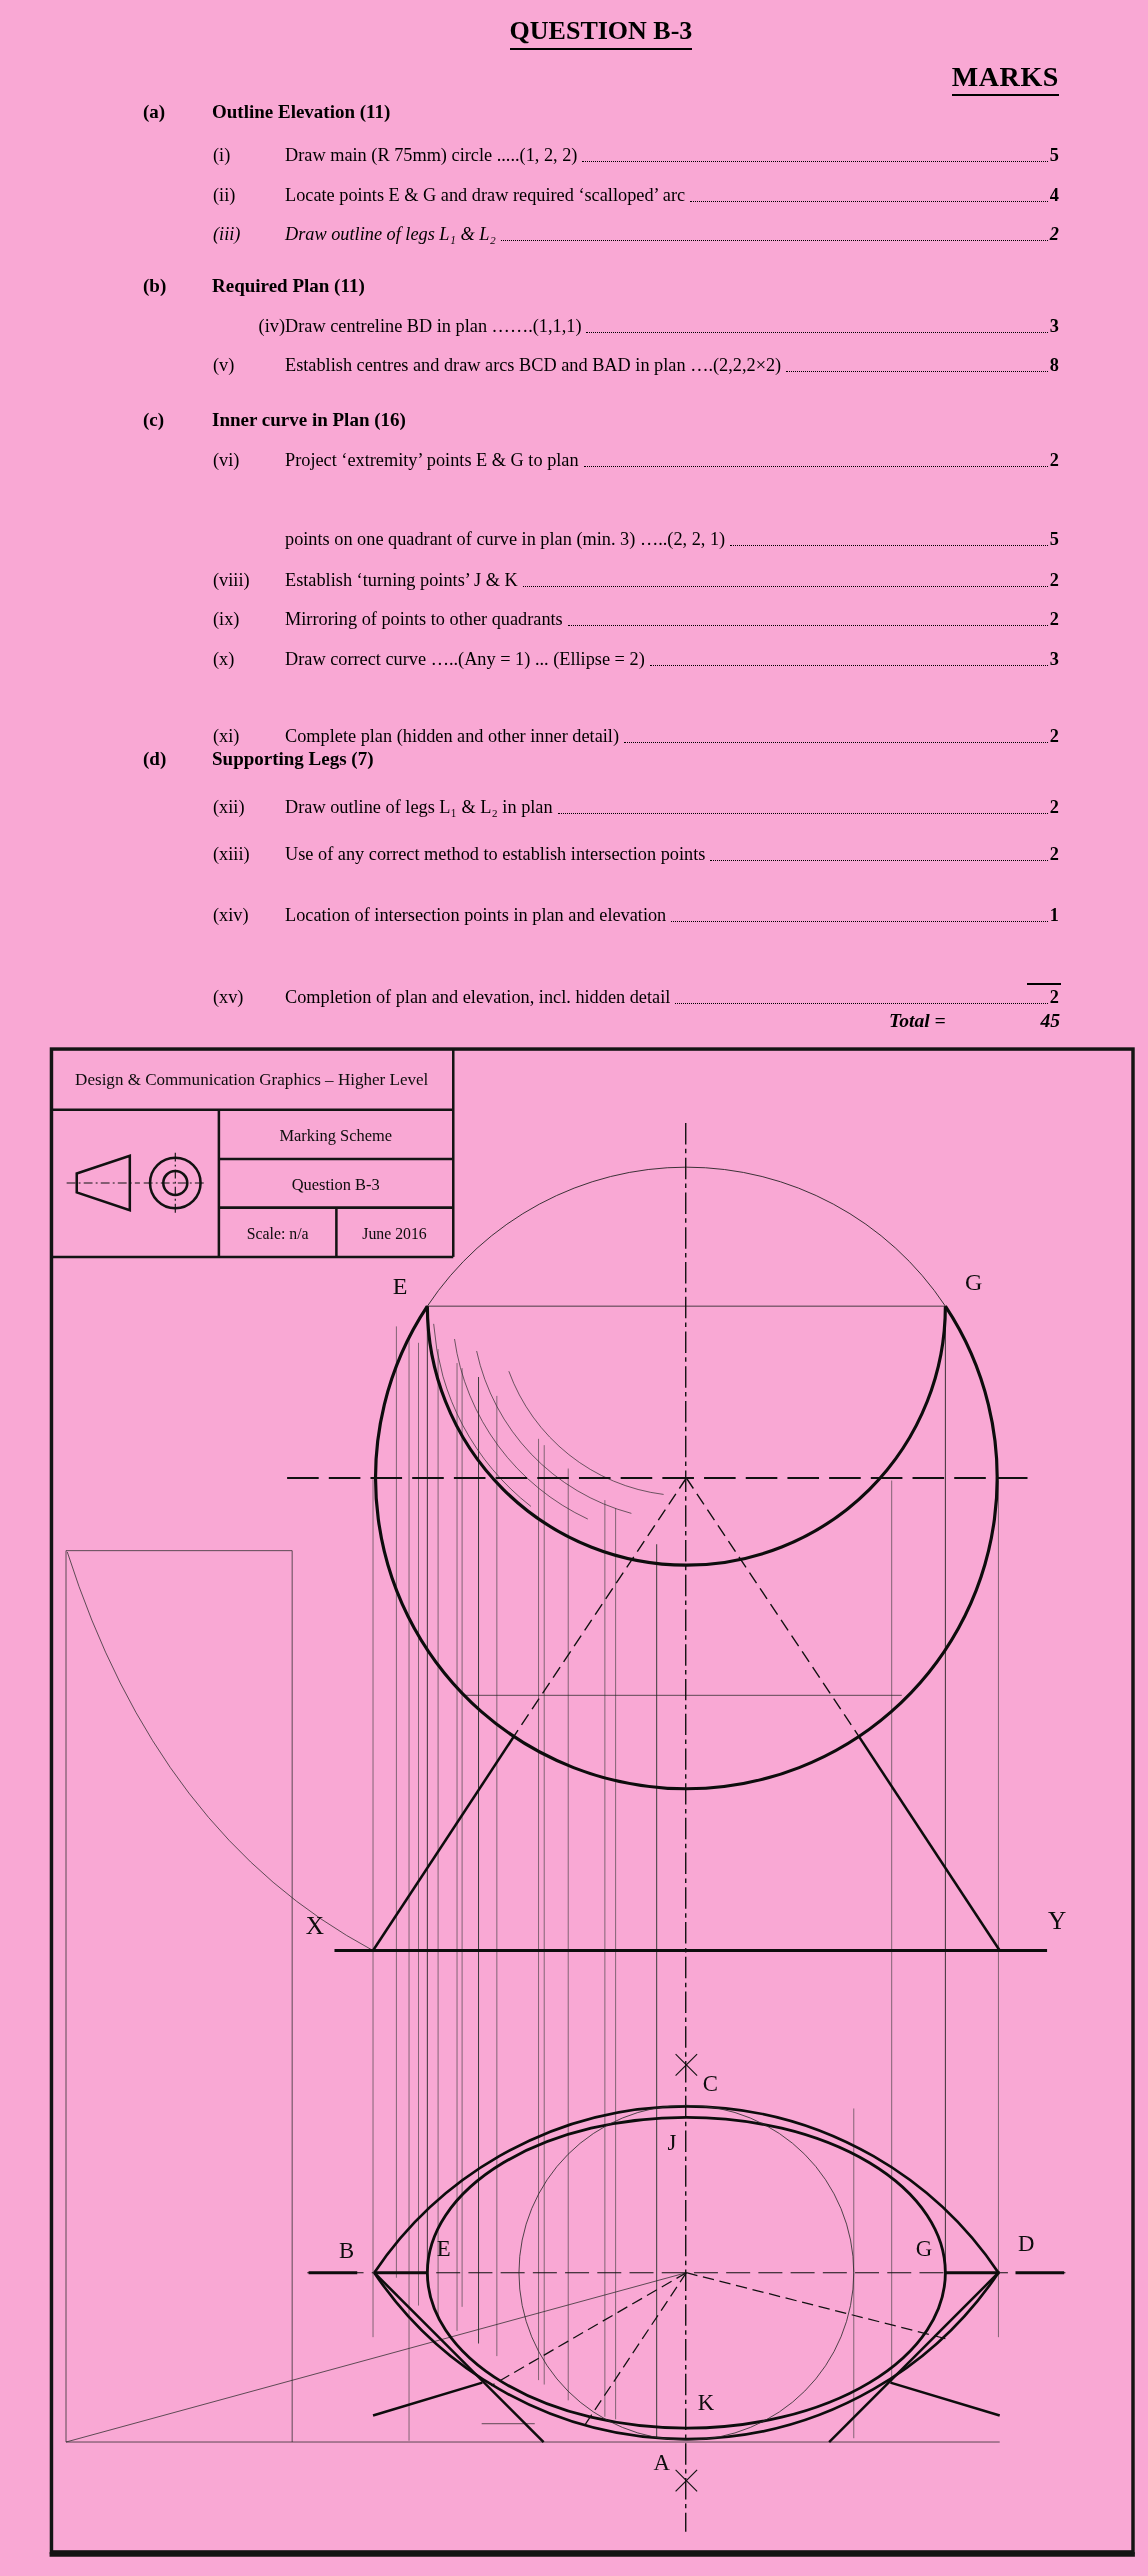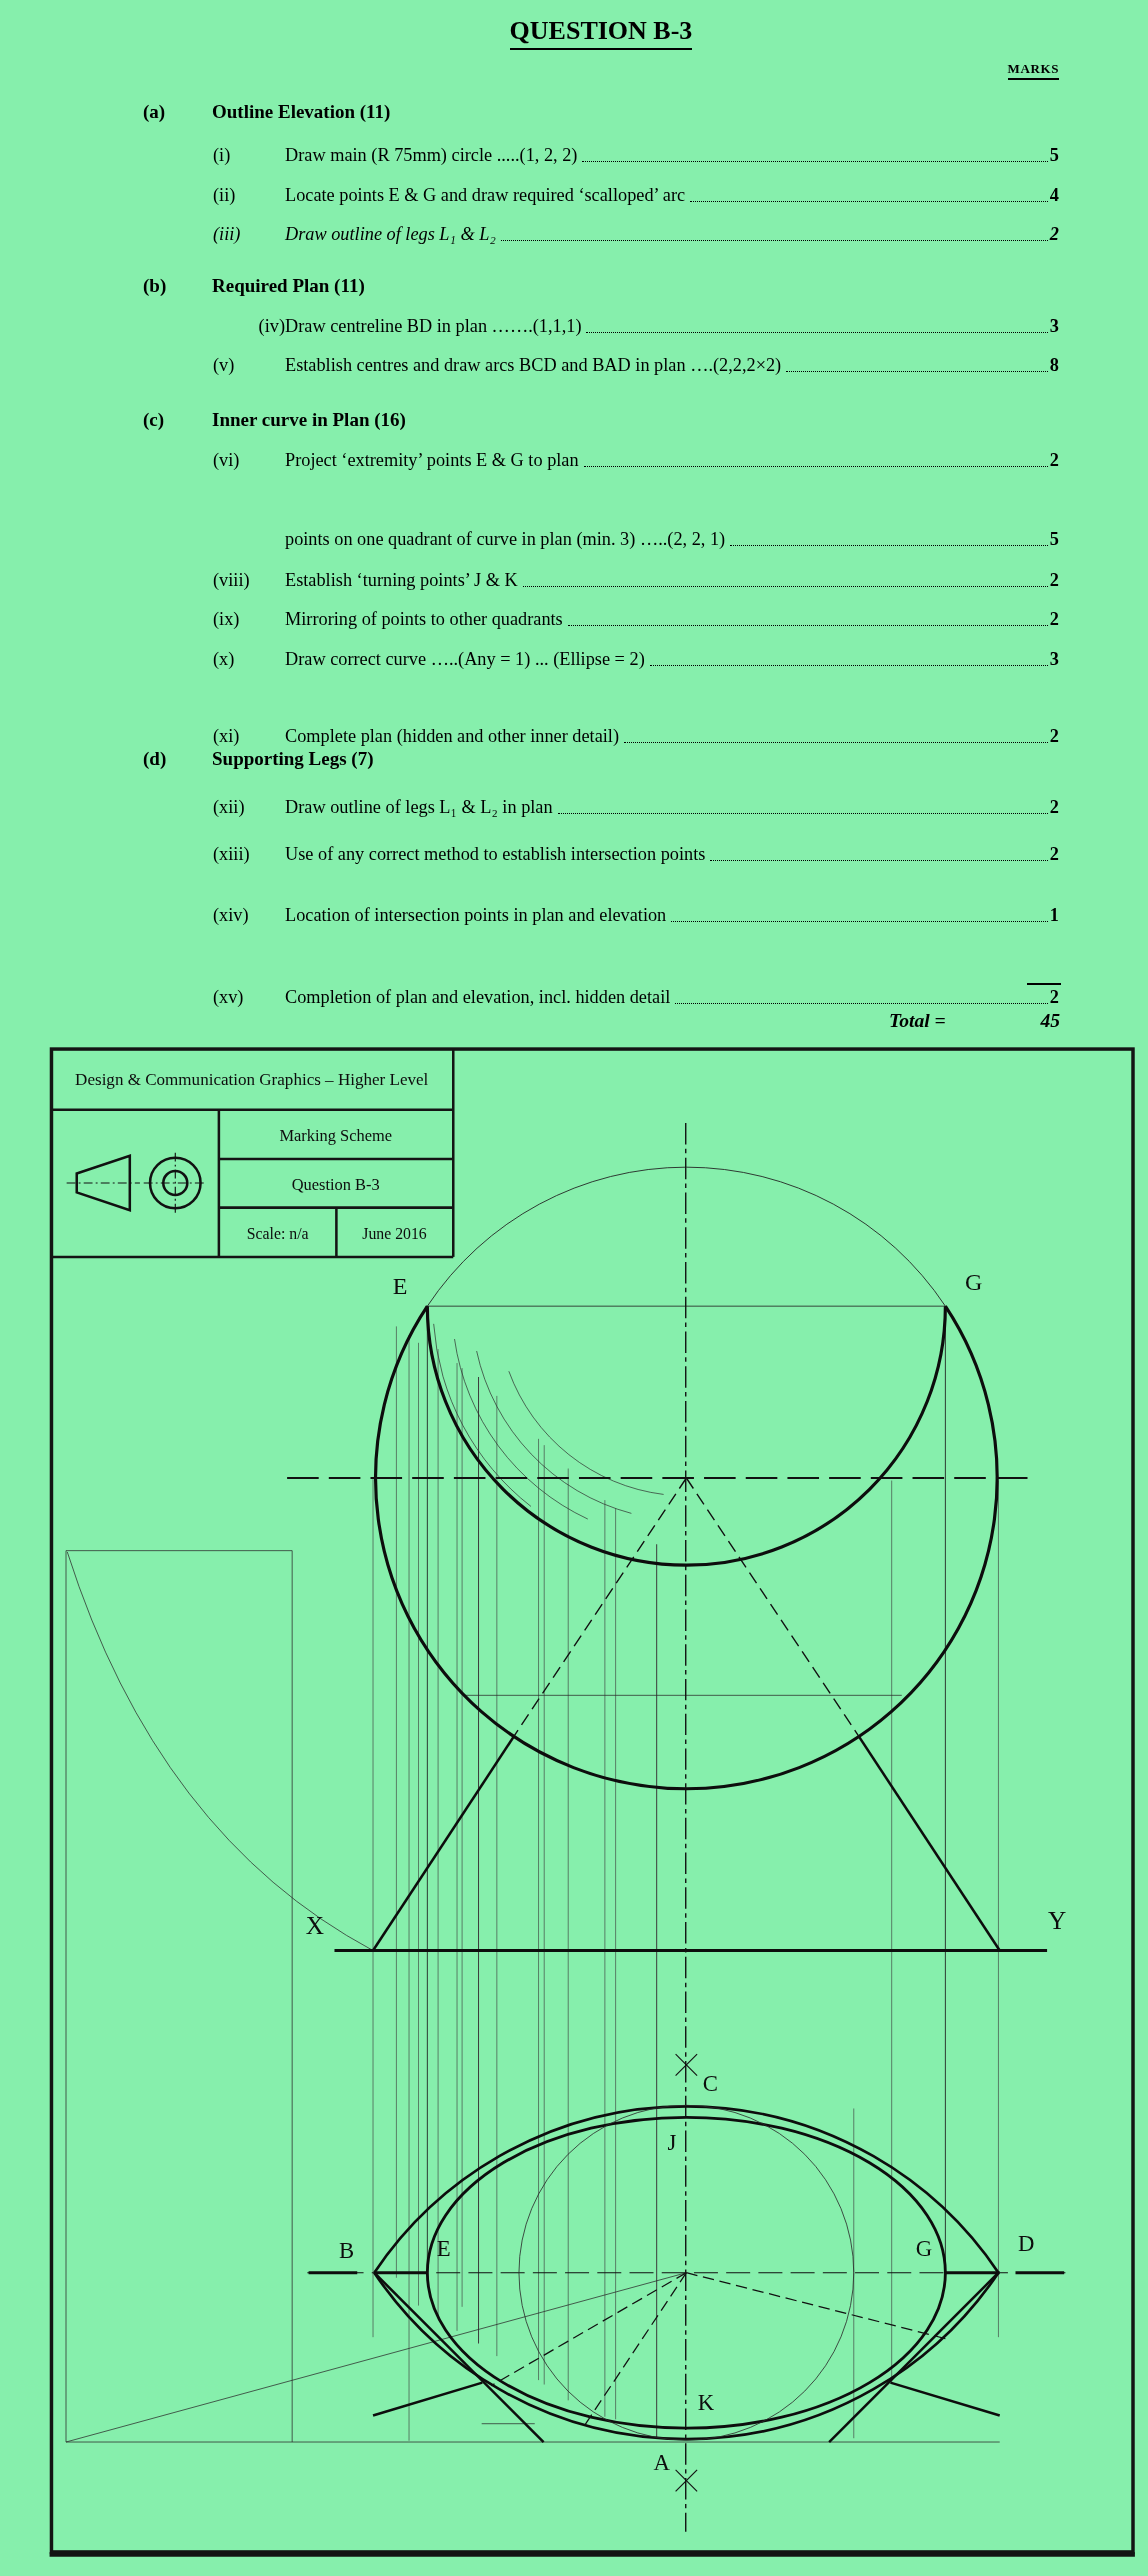--- a/index.html
+++ b/index.html
@@ -1,22 +1,22 @@
 <!DOCTYPE html>
 <html style="font-size:10px"><head>
 <meta charset="utf-8">
 <style>
   html,body{margin:0;padding:0;background:#ffffff;}
-  .sheet{position:relative;width:1148px;height:2576px;background:#86efac;overflow:hidden;
+  .sheet{position:relative;width:1148px;height:2576px;background:#f9a8d4;overflow:hidden;
          font-family:"Liberation Serif","DejaVu Serif",serif;color:#000;}
   .abs{position:absolute;}
   .trow{left:143px;width:916px;text-align:center;}
   .ttl{font-size:26px;font-weight:bold;border-bottom:2.5px solid #000;padding-bottom:1.3px;display:inline-block;}
   .marksrow{left:143px;width:916px;text-align:right;}
-  .markshdr{font-size:13px;font-weight:bold;border-bottom:2.5px solid #000;padding-bottom:0.6px;display:inline-block;letter-spacing:0.6px;}
+  .markshdr{font-size:28px;font-weight:bold;border-bottom:2.5px solid #000;padding-bottom:0.6px;display:inline-block;letter-spacing:0.6px;}
   .sec{left:143px;width:916px;font-size:19px;font-weight:bold;display:flex;}
   .sec .slet{width:69px;flex:none;}
   .row{left:213px;width:846px;display:flex;align-items:flex-end;font-size:18.3px;}
   .row .num{width:72px;flex:none;}
   .row .itext{white-space:nowrap;}
   .row .lead{flex:1;height:0;border-bottom:1.9px dotted #000;margin:0 1.9px 3.8px 5px;min-width:19px;}
   .row .mark{font-weight:bold;flex:none;}
   .predash{left:1027px;width:34px;border-top:2.5px solid #000;height:0;}
   .total{left:889px;width:171px;display:flex;justify-content:space-between;
          font-size:19.6px;font-weight:bold;font-style:italic;}

